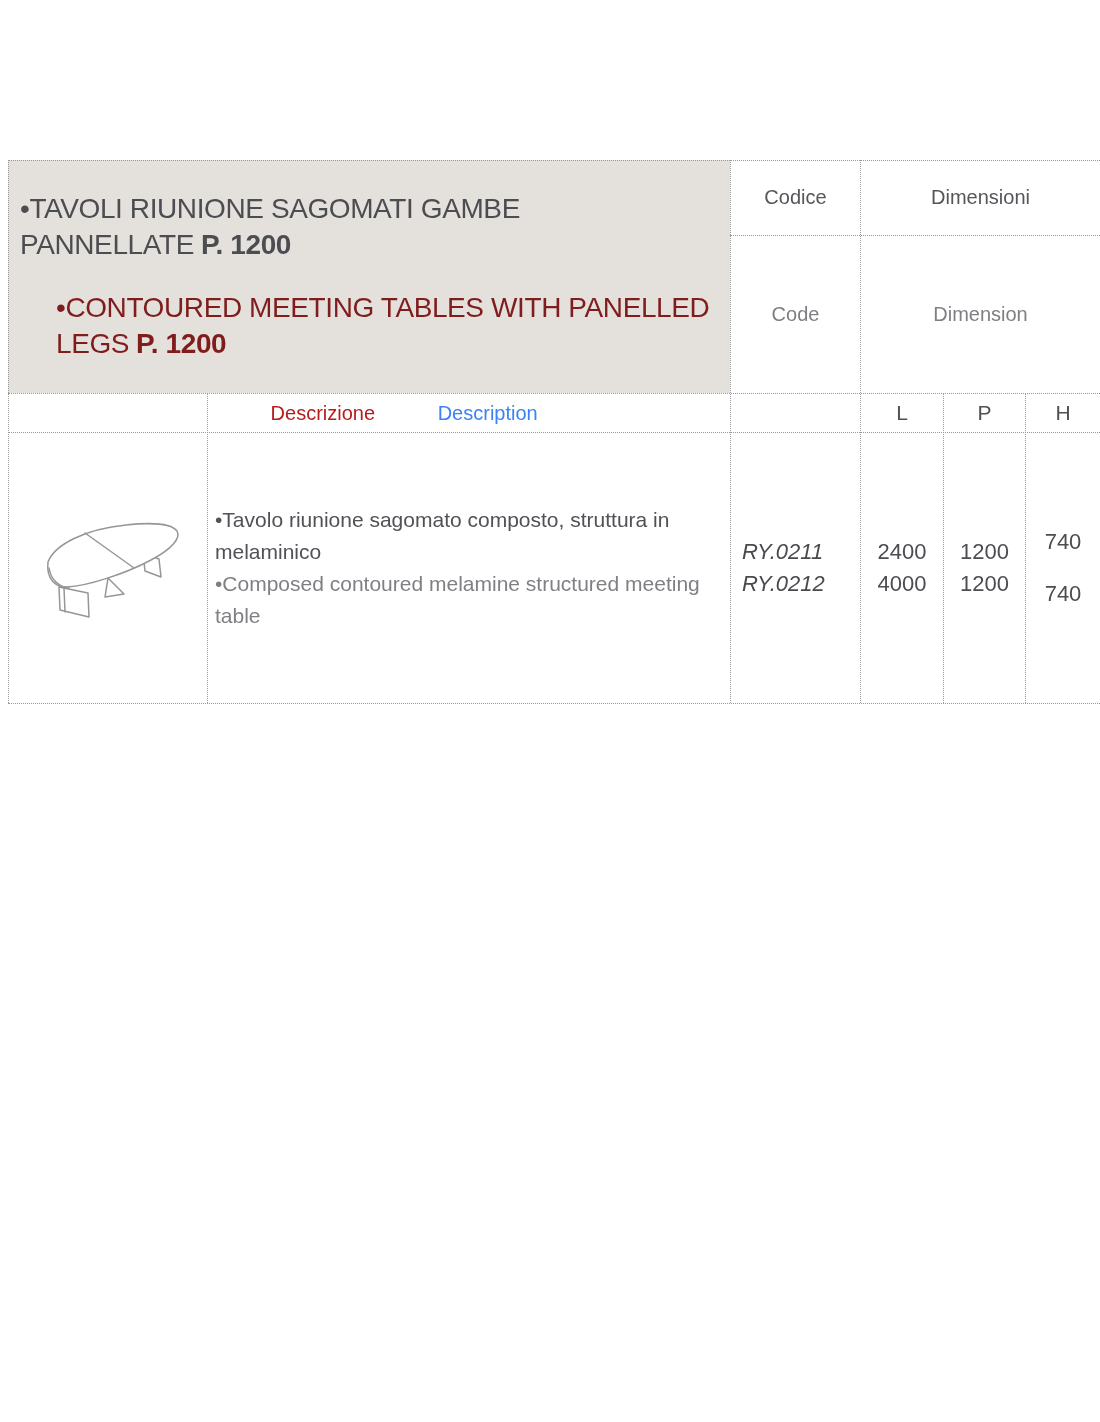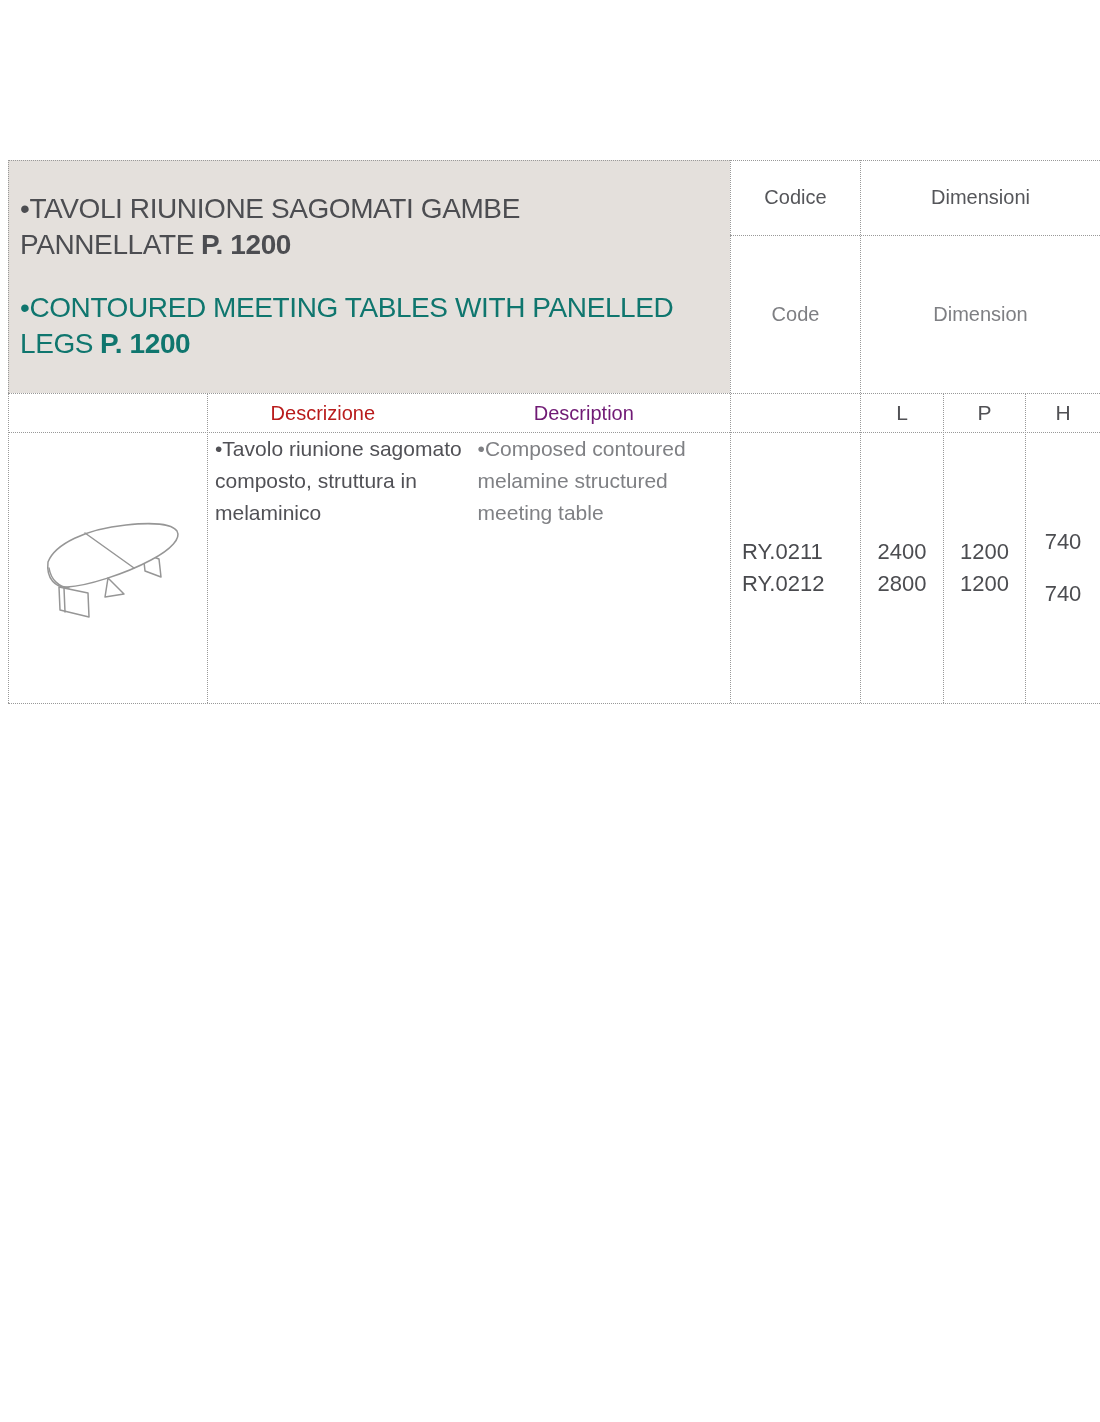--- a/index.html
+++ b/index.html
@@ -29,55 +29,55 @@
   
   .beige-panel {
     position: absolute; left: 8px; top: 160px; width: 722px; height: 233px;
     background: #e4e0dc;
   }
   .title-block { position: absolute; left: 20px; top: 191px; width: 700px; }
   .title-line {
     font-size: 28px; line-height: 36px; letter-spacing: -0.4px;
     color: #4c4d51; white-space: nowrap;
   }
-  .title-line.en { color: #0f766e; }
+  .title-line.en { color: #7f1d1d; margin-left: 36px; }
   .title-line b { font-weight: 700; margin-left: 7px; }
   .title-gap { height: 27px; }
   .cell {
     position: absolute; display: flex; align-items: center; justify-content: center;
     font-size: 20px; color: #55565a;
   }
   #cell-codice    { left: 731px; top: 161px; width: 129px; height: 73px; }
   #cell-dimensioni{ left: 861px; top: 161px; width: 239px; height: 73px; }
   #cell-code      { left: 731px; top: 236px; width: 129px; height: 156px; color: #7e7f83; }
   #cell-dimension { left: 861px; top: 236px; width: 239px; height: 156px; color: #7e7f83; }
   
   #cell-desc-headers {
     left: 208px; top: 394px; width: 522px; height: 38px;
     justify-content: flex-start; padding: 0;
   }
   #cell-desc-headers .dh-it { width: 44%; text-align: center; color: #b91c1c; }
-  #cell-desc-headers .dh-en { width: 56%; text-align: center; color: #701a75; }
+  #cell-desc-headers .dh-en { width: 56%; text-align: left; color: #3b82f6; }
   #cell-l-hdr { left: 861px;  top: 394px; width: 82px; height: 38px; font-size: 21px; color: #515155; }
   #cell-p-hdr { left: 944px;  top: 394px; width: 81px; height: 38px; font-size: 21px; color: #515155; }
   #cell-h-hdr { left: 1026px; top: 394px; width: 74px; height: 38px; font-size: 21px; color: #515155; }
   
   #cell-image { left: 9px; top: 433px; width: 198px; height: 270px; }
   #cell-descriptions {
     left: 215px; top: 433px; width: 511px; height: 270px;
-    align-items: flex-start; justify-content: center;
+    flex-direction: column; align-items: flex-start; justify-content: center;
     font-size: 21px; line-height: 32px;
   }
   #cell-descriptions .p-it { color: #515156; margin: 0; }
   #cell-descriptions .p-en { color: #7f8084; margin: 0; }
   #cell-codes {
     left: 731px; top: 433px; width: 129px; height: 270px;
     flex-direction: column; align-items: flex-start; justify-content: center;
     padding-left: 11px; box-sizing: border-box;
-    font-size: 22px; line-height: 32px; color: #494a4e;
+    font-size: 22px; line-height: 32px; color: #494a4e; font-style: italic;
   }
   .num-col {
     flex-direction: column; justify-content: center;
     font-size: 22px; line-height: 32px; color: #4c4d51;
   }
   #cell-l-vals { left: 861px;  top: 433px; width: 82px; height: 270px; }
   #cell-p-vals { left: 944px;  top: 433px; width: 81px; height: 270px; }
   #cell-h-vals { left: 1026px; top: 433px; width: 74px; height: 270px; gap: 20px; }
   .illustration-svg { position: absolute; left: 22px; top: 64px; }
 </style>
@@ -132,21 +132,21 @@
     <p class="p-en">•Composed contoured melamine structured meeting table</p>
   </div>
 
   <div class="cell" id="cell-codes">
     <div>RY.0211</div>
     <div>RY.0212</div>
   </div>
 
   <div class="cell num-col" id="cell-l-vals">
     <div>2400</div>
-    <div>2800</div>
+    <div>4000</div>
   </div>
   <div class="cell num-col" id="cell-p-vals">
     <div>1200</div>
     <div>1200</div>
   </div>
   <div class="cell num-col" id="cell-h-vals">
     <div>740</div>
     <div>740</div>
   </div>
 

